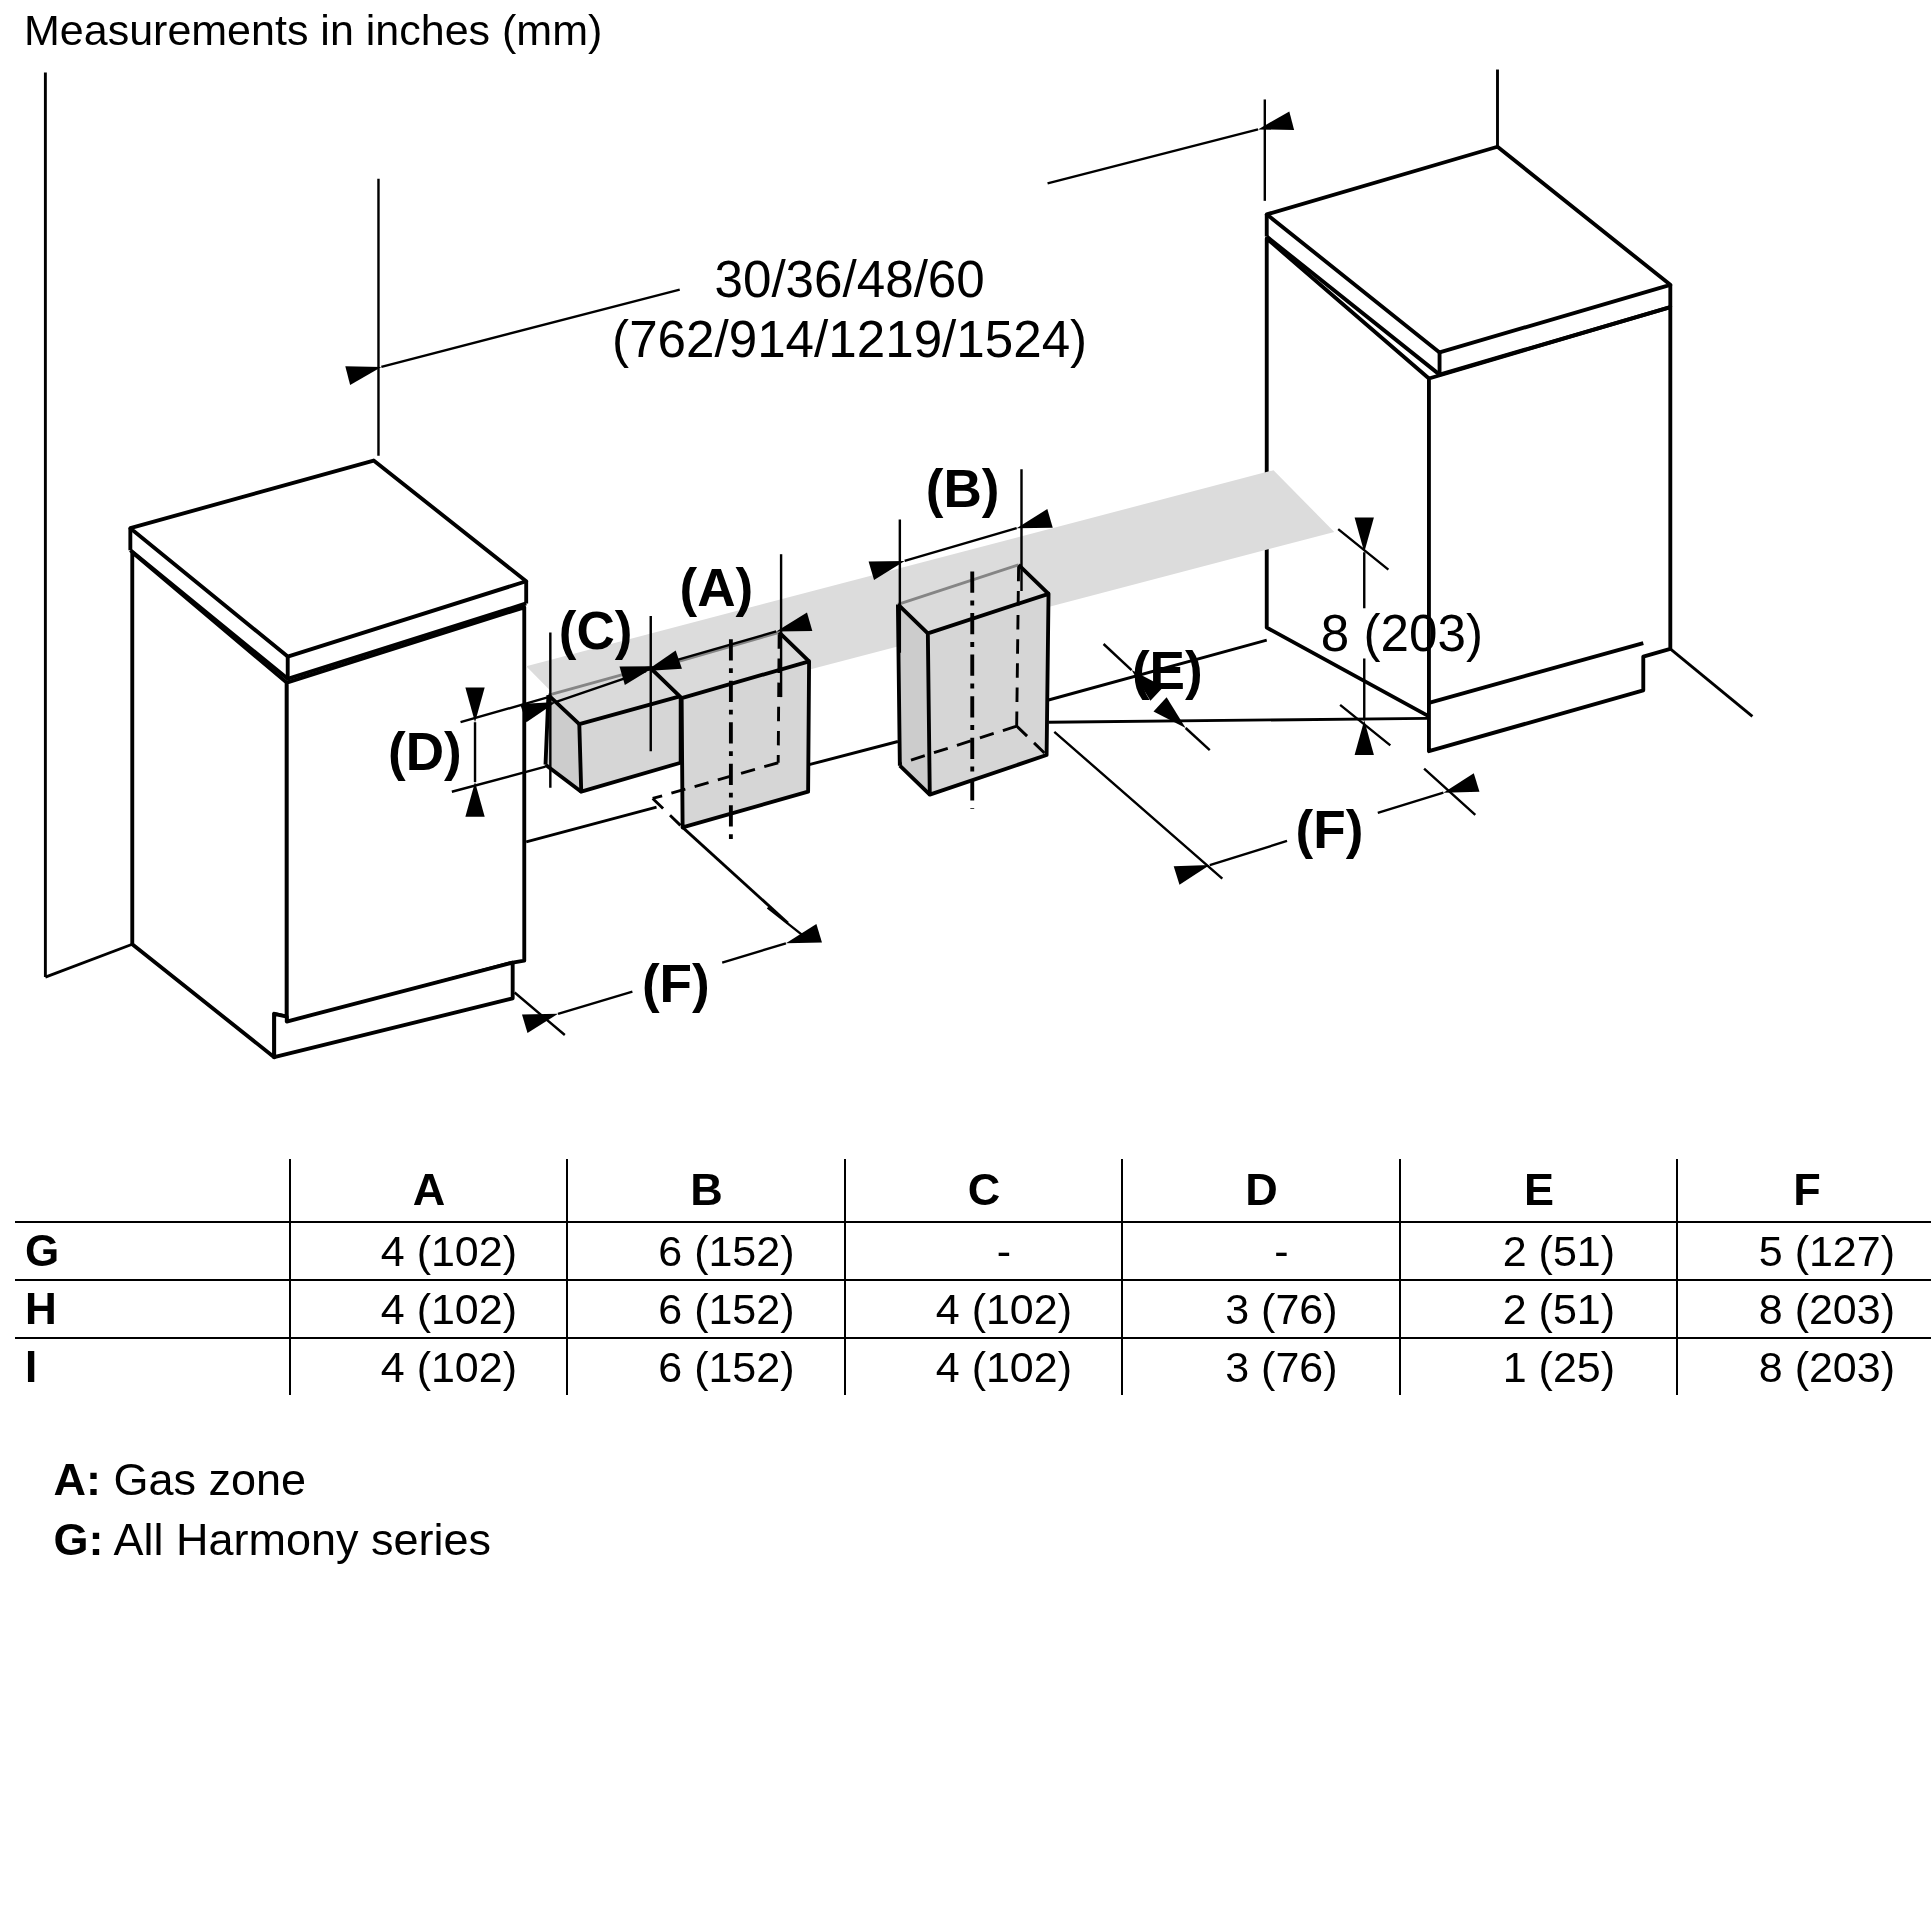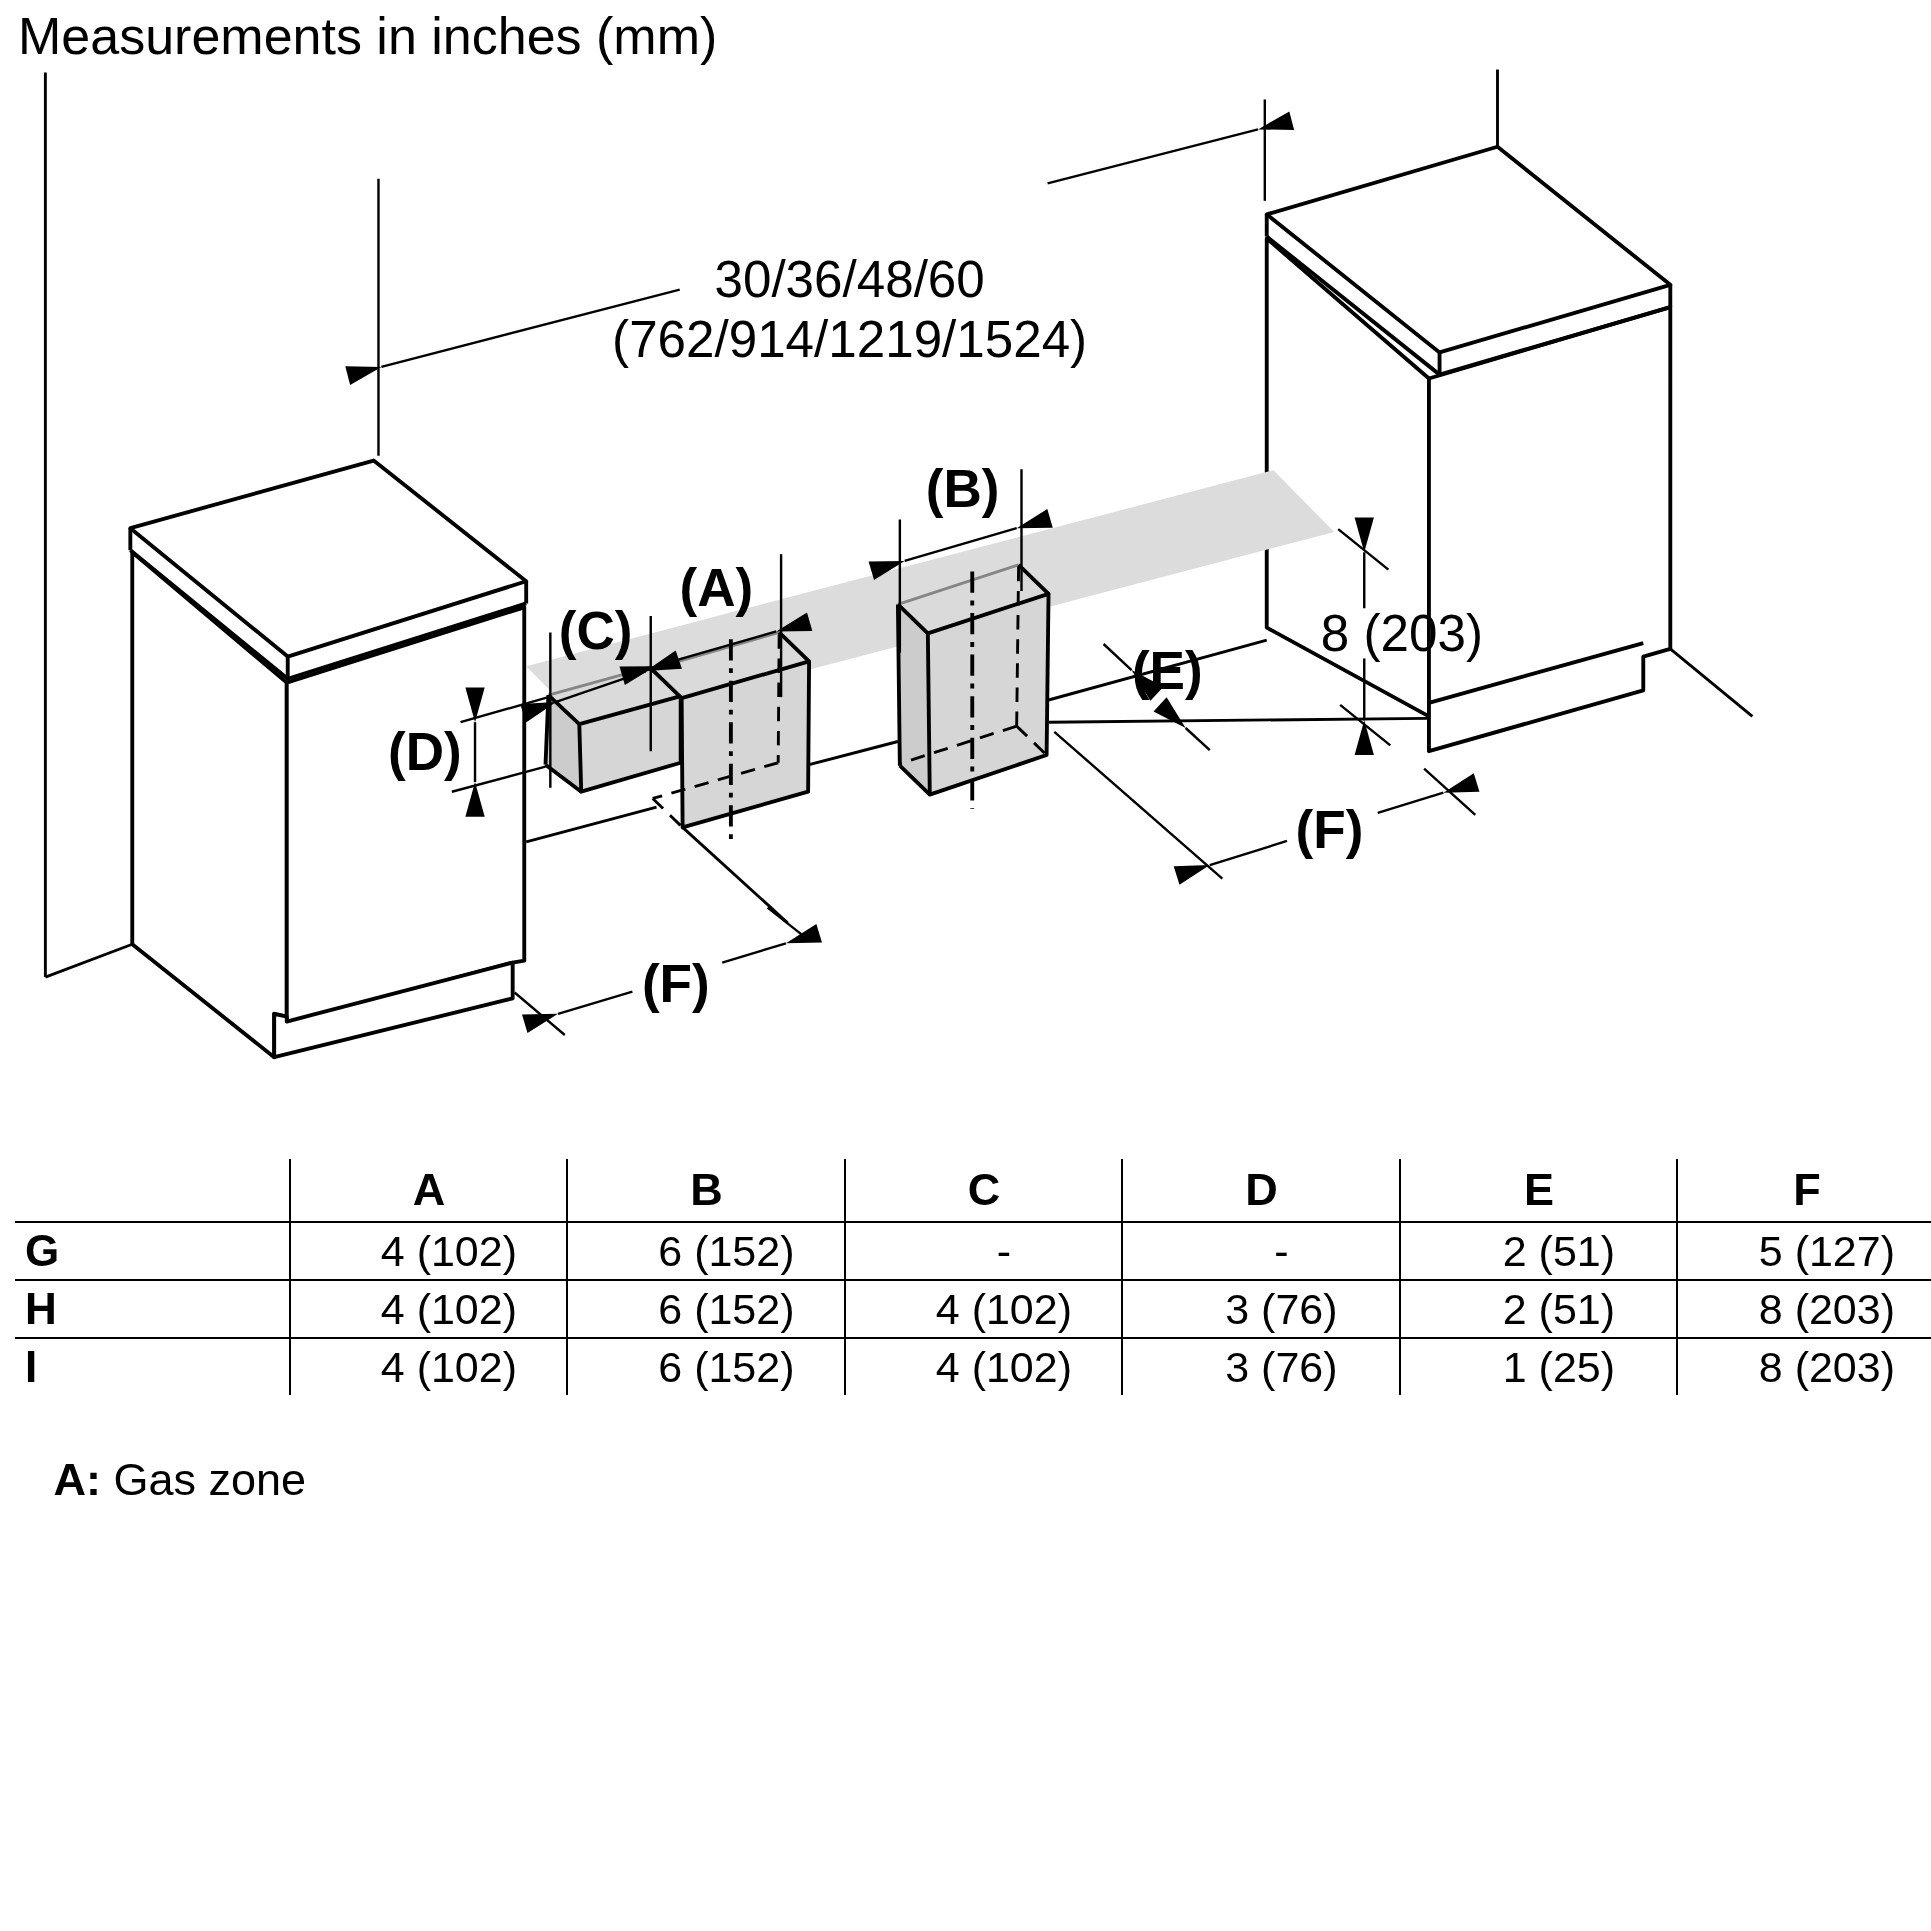--- a/index.html
+++ b/index.html
@@ -1,17 +1,17 @@
 <!DOCTYPE html>
 <html><head>
 <meta charset="utf-8">
 <style>
   html,body{margin:0;padding:0;background:#fff;}
   body{width:1931px;height:1931px;position:relative;font-family:"Liberation Sans",sans-serif;color:#000;}
-  .page-title{position:absolute;left:18px;top:5.8px;font-size:52px;letter-spacing:0px;}
+  .page-title{position:absolute;left:24px;top:5.8px;font-size:43px;letter-spacing:0px;}
   #diagram{position:absolute;left:0;top:0;}
   
   .spec-table{position:absolute;left:15.4px;top:1159px;width:1909px;border-collapse:collapse;table-layout:fixed;}
   .spec-table th,.spec-table td{padding:0;margin:0;font-weight:normal;}
   .spec-table thead th{height:62px;font-size:45px;font-weight:bold;text-align:center;vertical-align:middle;border-bottom:2.9px solid #000;}
   .spec-table tbody td{height:56px;font-size:43px;text-align:center;vertical-align:middle;padding-left:40px;}
   .spec-table tbody tr.hline td{border-bottom:2.9px solid #000;}
   .spec-table .rowlabel{text-align:left;font-weight:bold;font-size:44px;padding-left:9.7px;}
   .spec-table .vline{border-left:2.9px solid #000;}
   
@@ -206,14 +206,15 @@
         <td class="vline">4 (102)</td>
         <td class="vline">3 (76)</td>
         <td class="vline">1 (25)</td>
         <td class="vline">8 (203)</td>
       </tr>
     </tbody>
 </table>
 
 <div class="legend">
     <div class="legend-row"><span class="key">A:</span><span>Gas zone</span></div>
+    <div class="legend-row"><span class="key">G:</span><span>All Harmony series</span></div>
   </div>
 
 
 </body></html>

